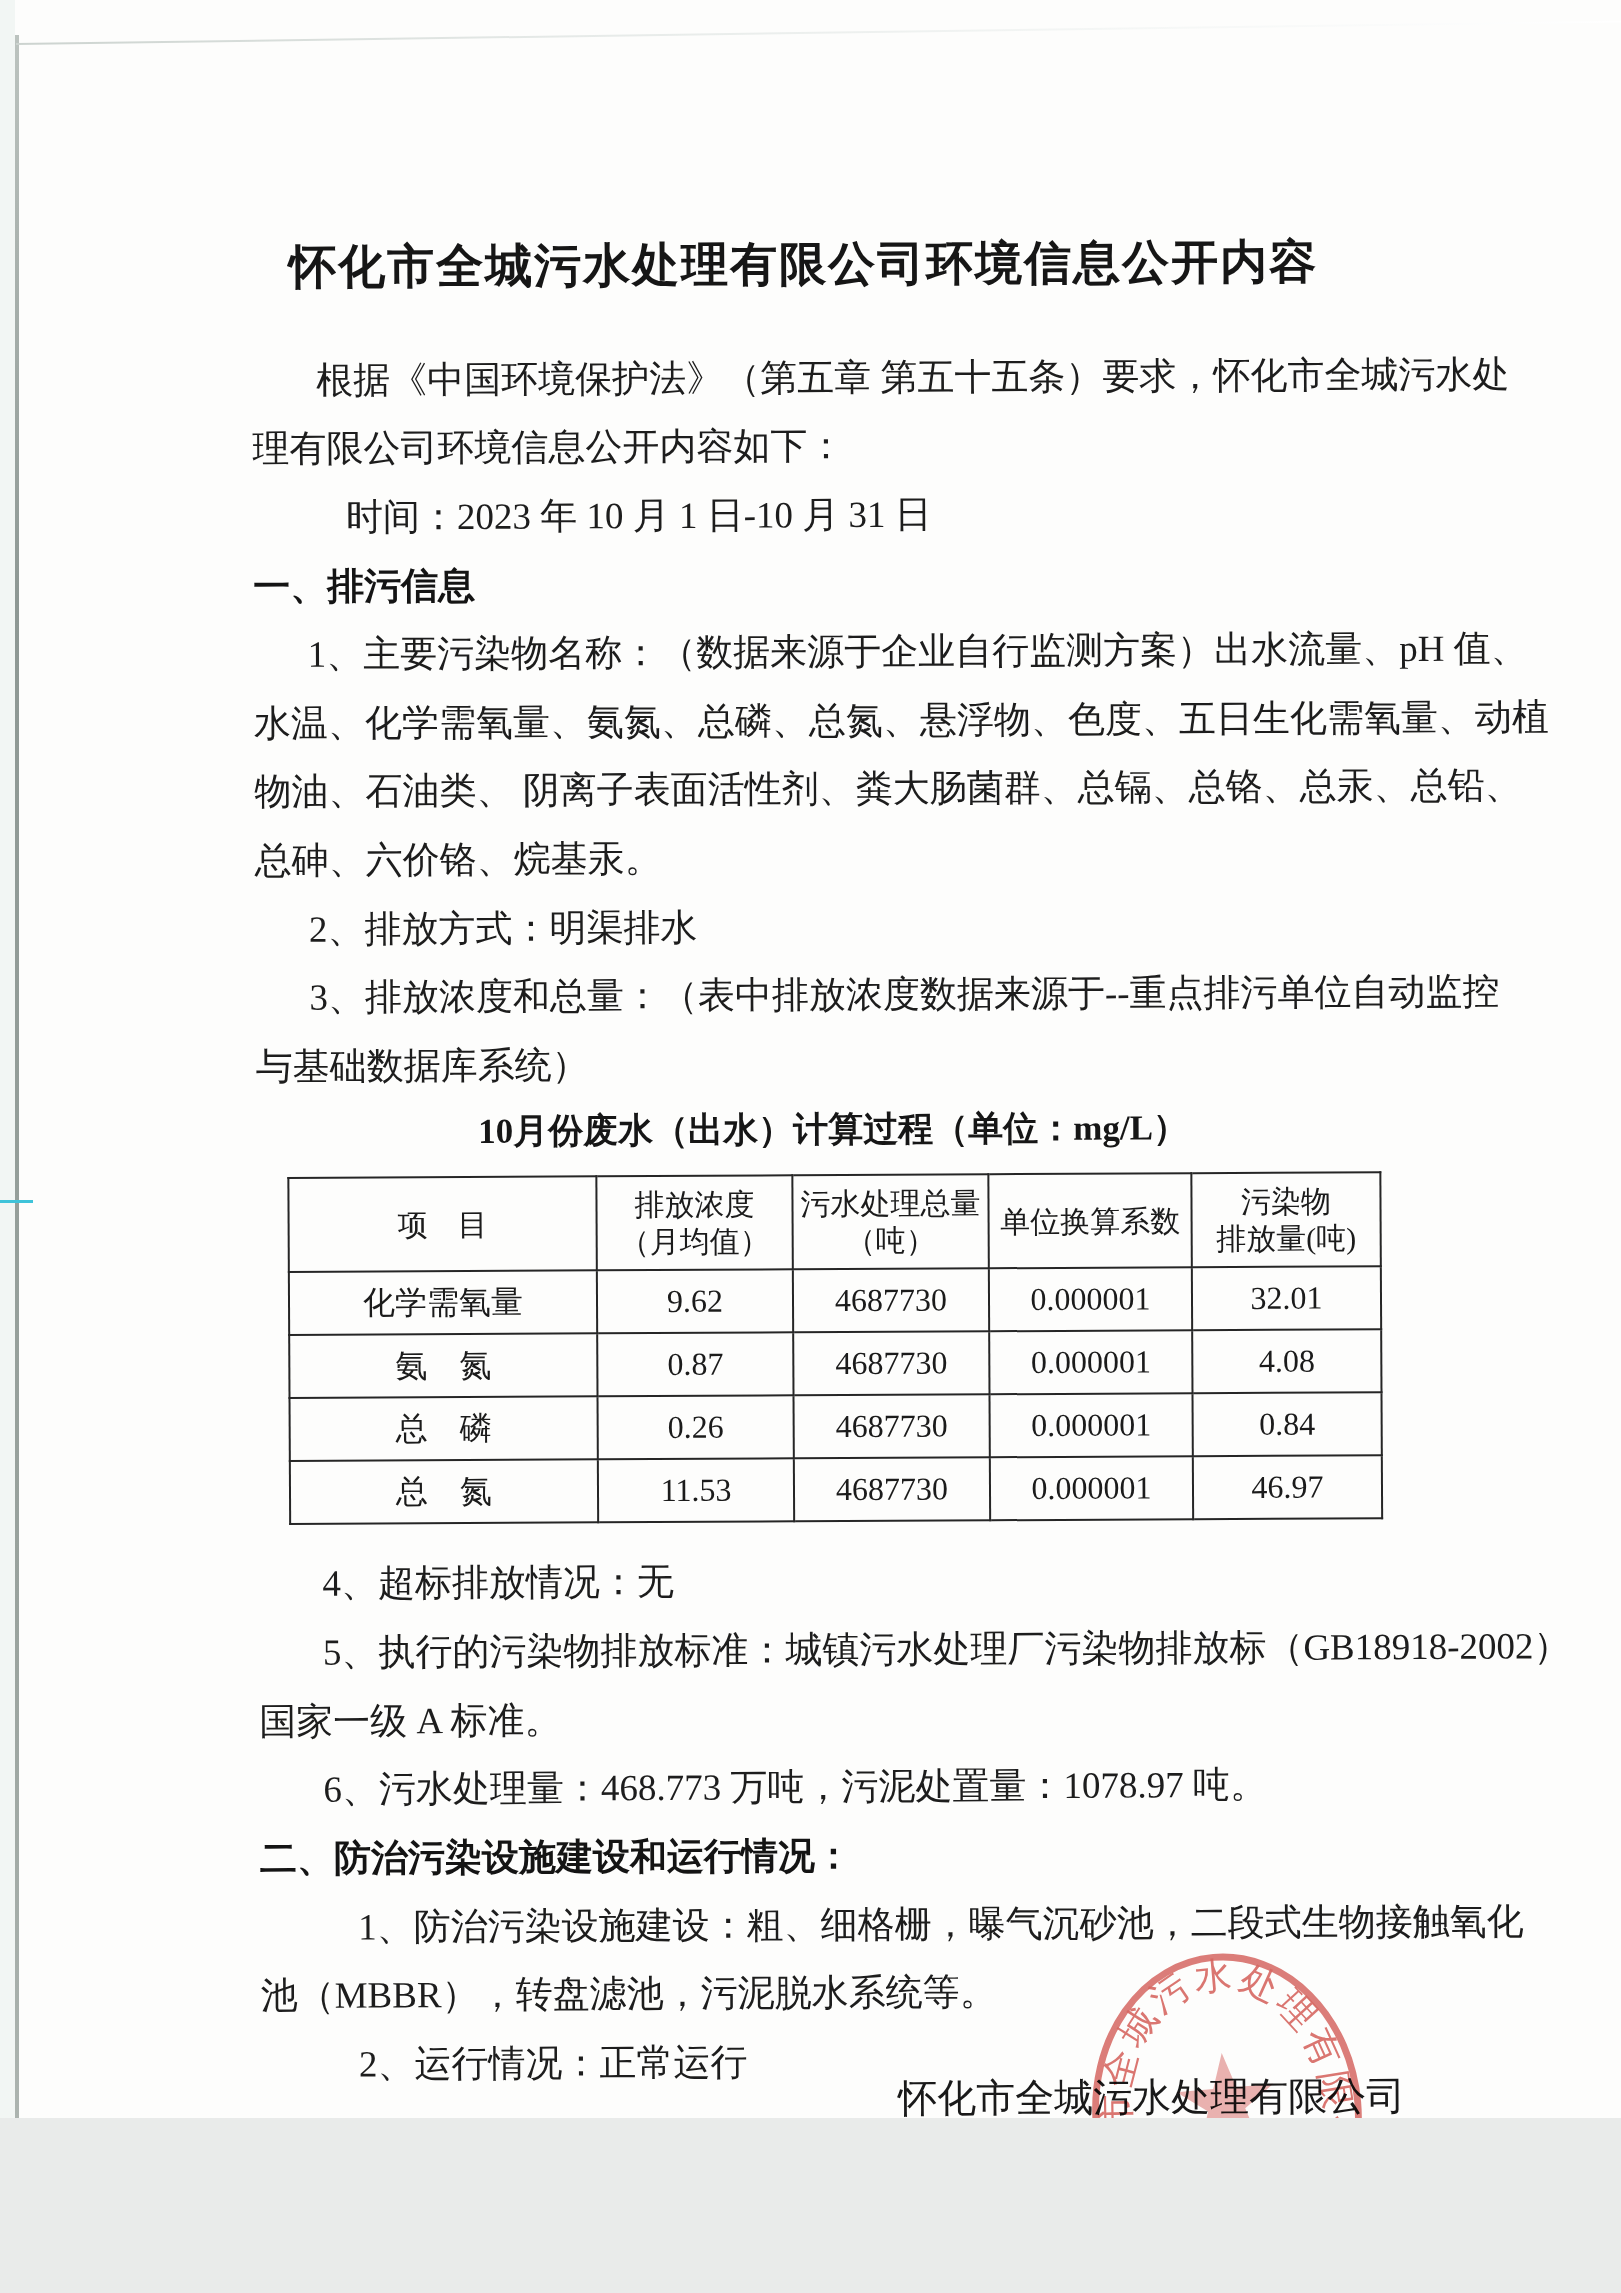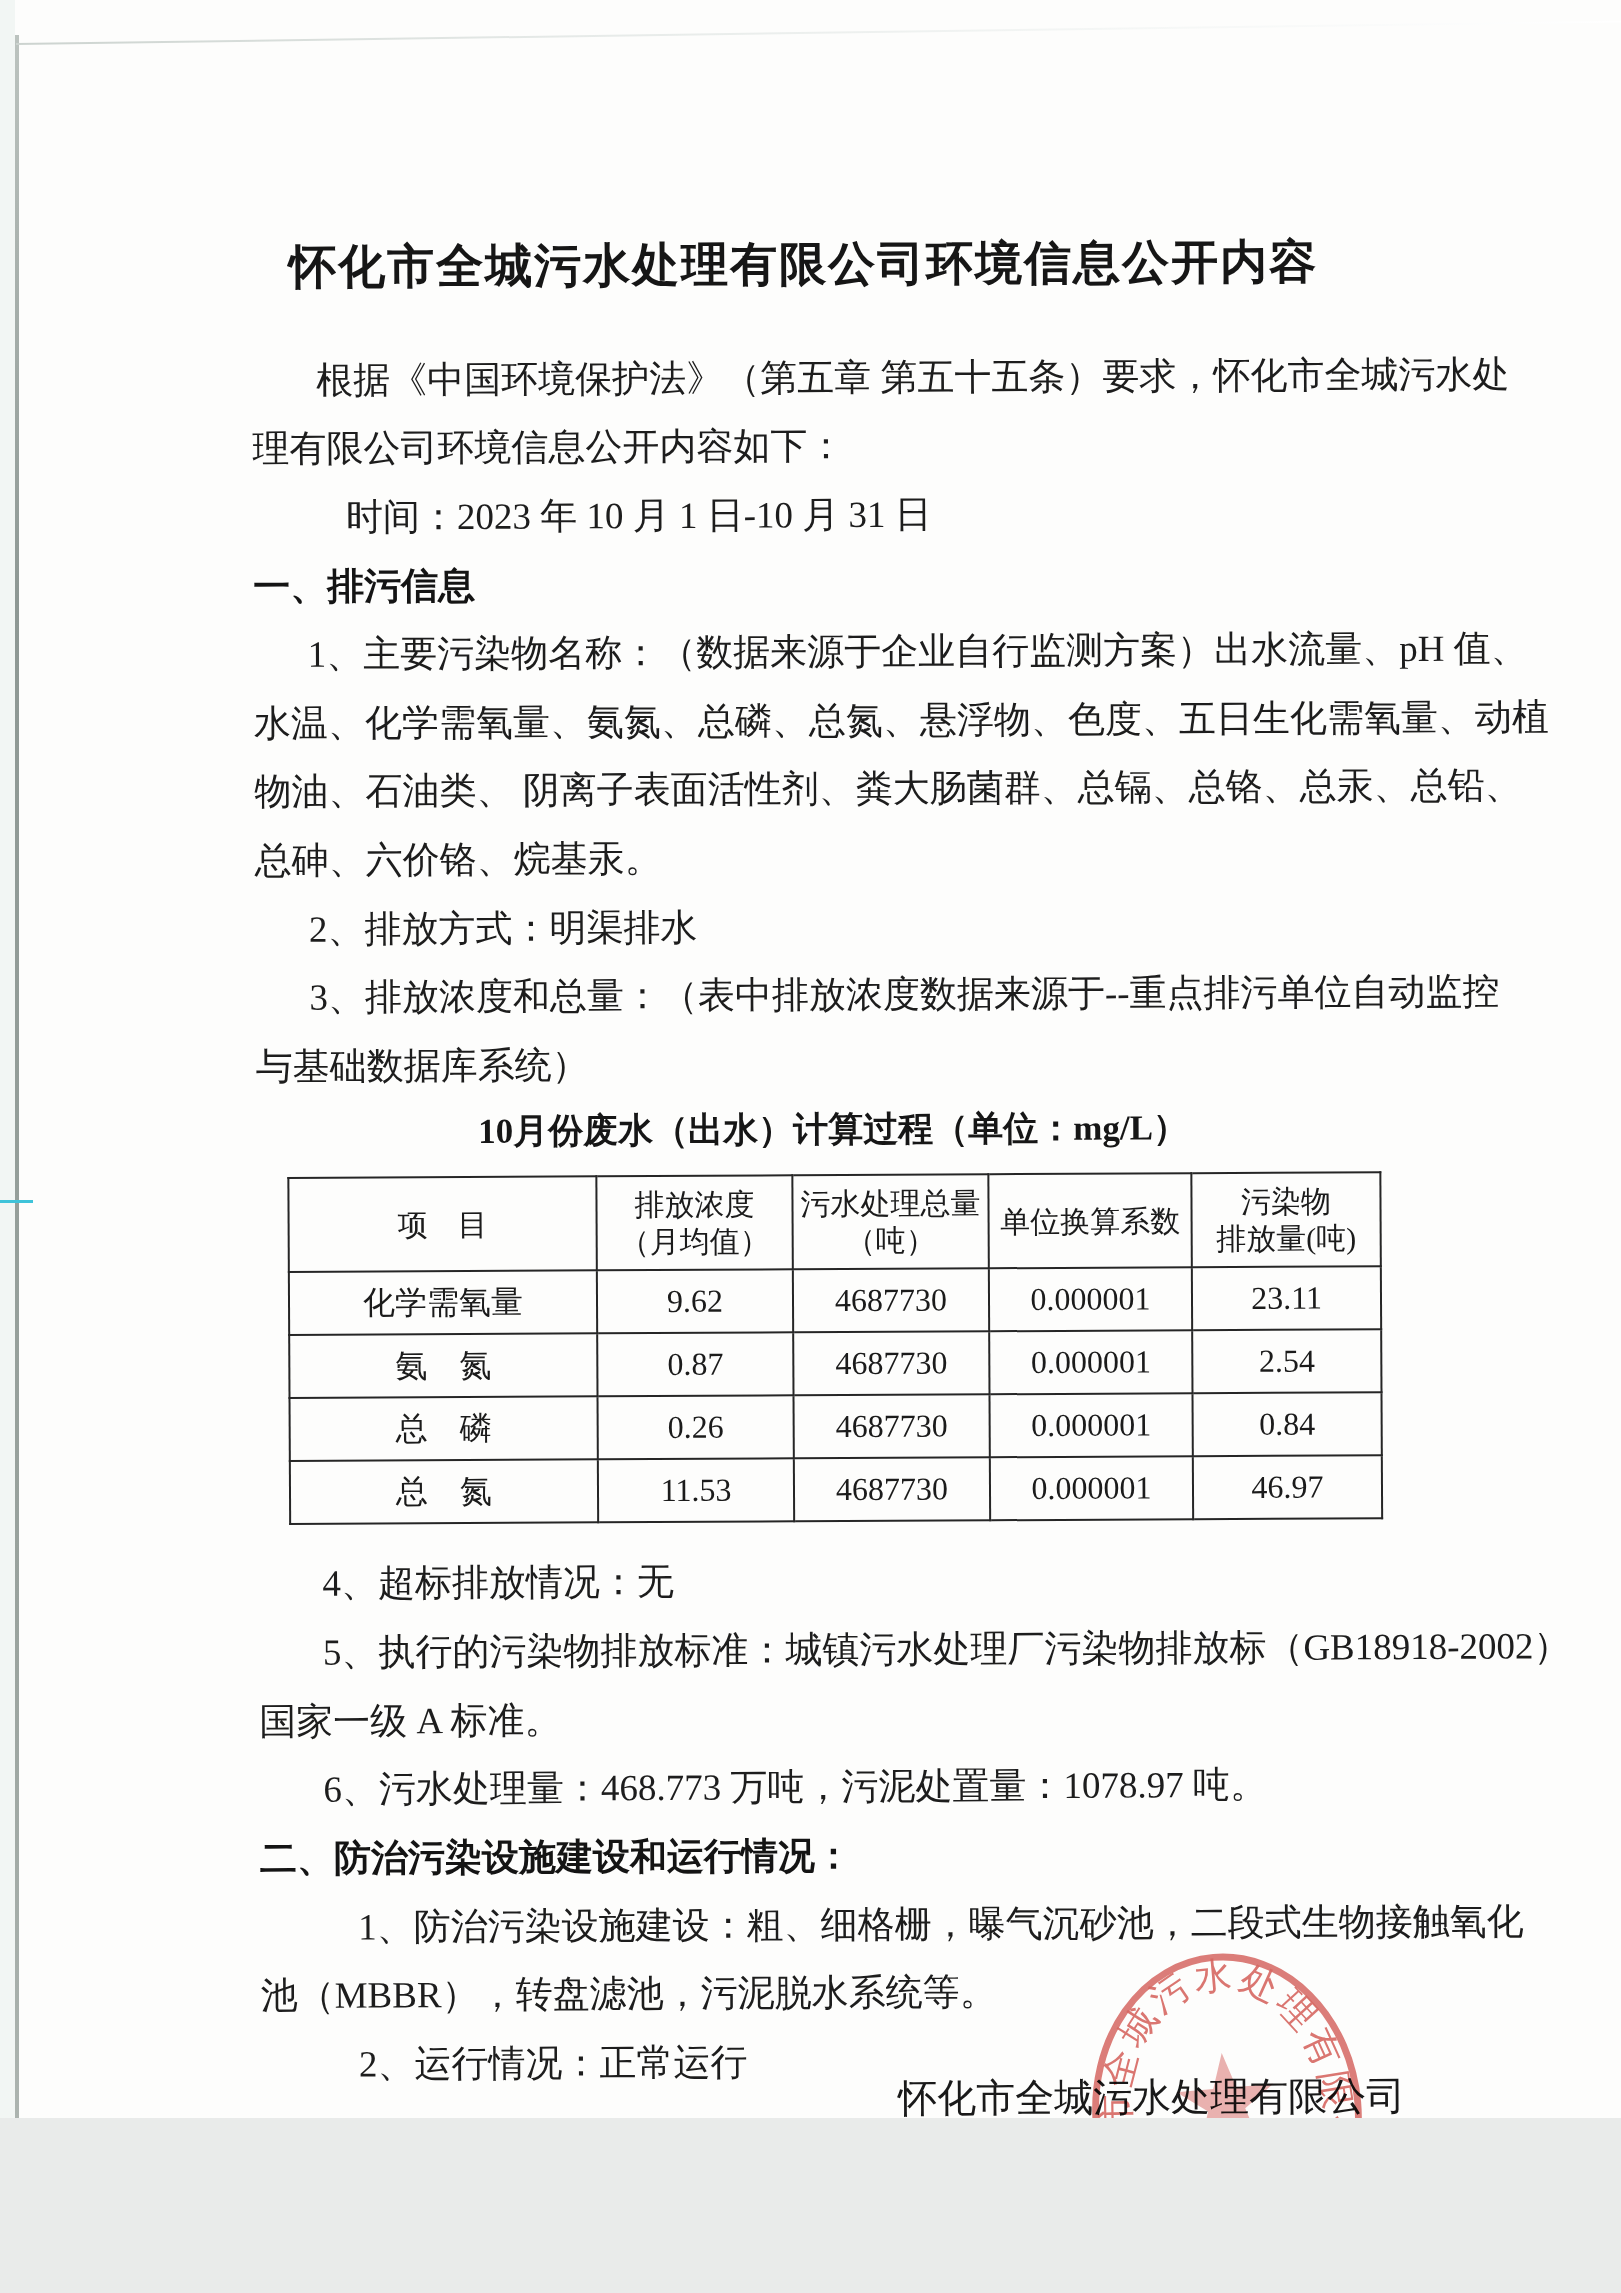--- a/index.html
+++ b/index.html
@@ -106,28 +106,28 @@
 （吨）</th>
         <th>单位换算系数</th>
         <th>污染物
 排放量(吨)</th>
       </tr>
       <tr>
         <td>化学需氧量</td>
         <td>9.62</td>
         <td>4687730</td>
         <td>0.000001</td>
-        <td>23.11</td>
+        <td>32.01</td>
       </tr>
       <tr>
         <td>氨　氮</td>
         <td>0.87</td>
         <td>4687730</td>
         <td>0.000001</td>
-        <td>2.54</td>
+        <td>4.08</td>
       </tr>
       <tr>
         <td>总　磷</td>
         <td>0.26</td>
         <td>4687730</td>
         <td>0.000001</td>
         <td>0.84</td>
       </tr>
       <tr>
         <td>总　氮</td>

